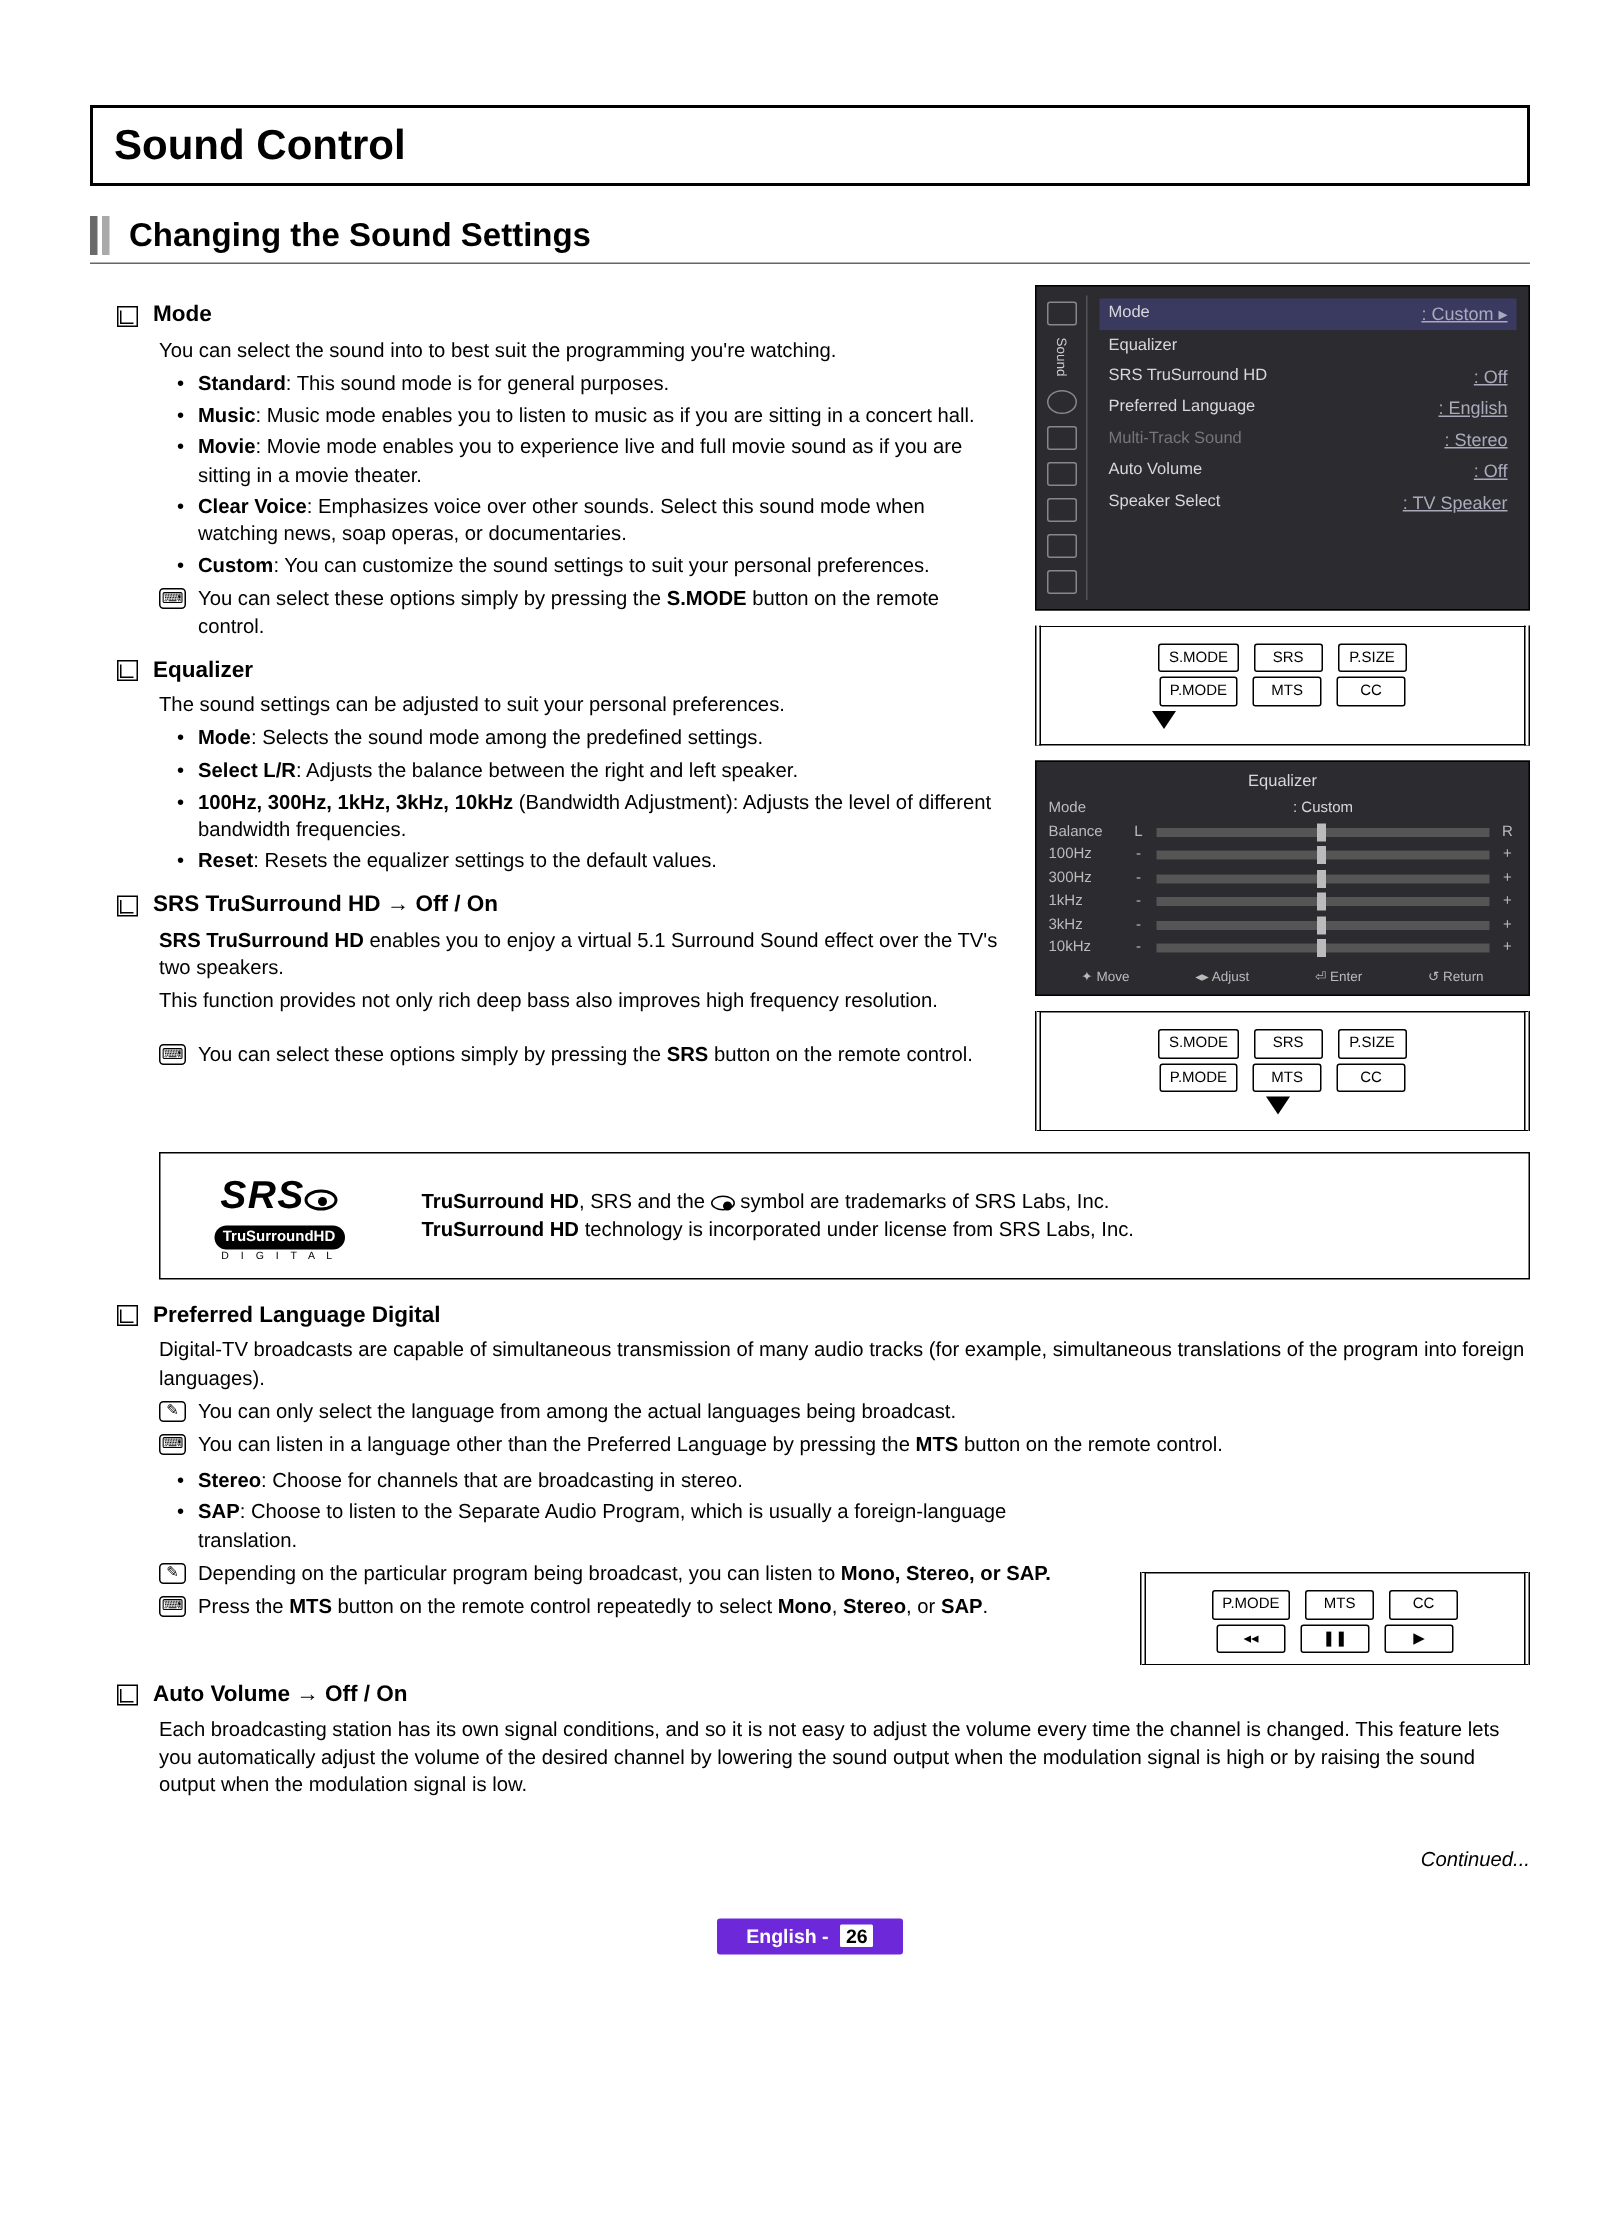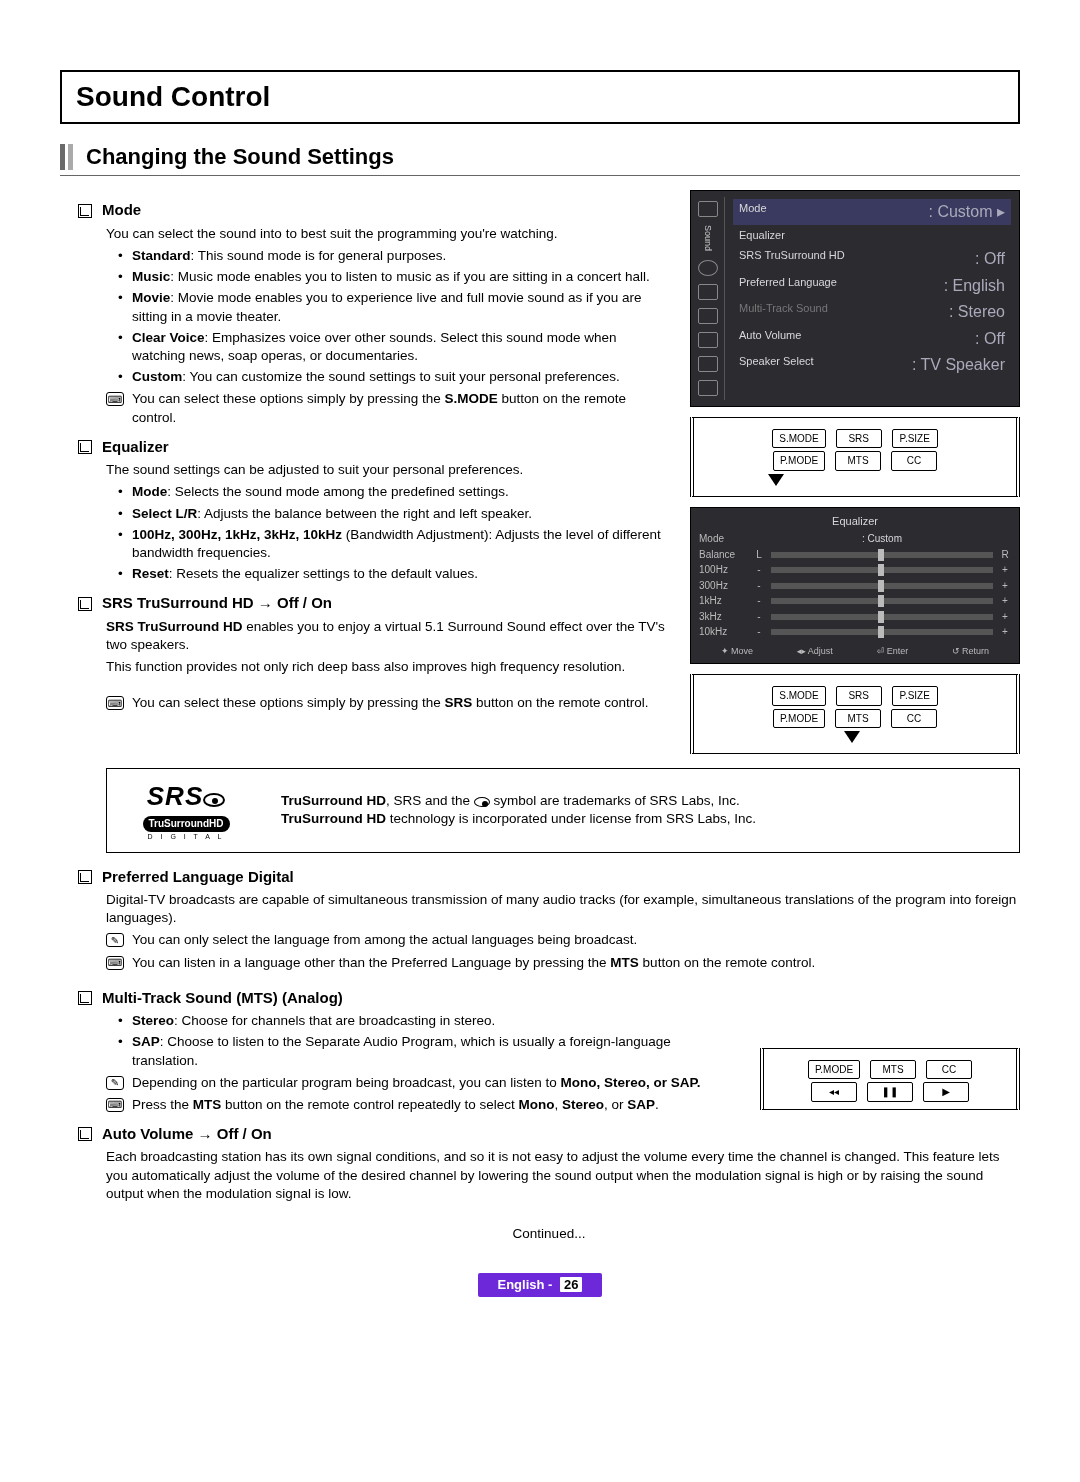--- a/index.html
+++ b/index.html
@@ -83,21 +83,21 @@
     border-right: 1px solid #555; padding: 4px 0;
   }
   .side-ico {
     width: 20px; height: 16px; border: 1px solid #888; border-radius: 2px;
   }
   .side-lbl { writing-mode: vertical-rl; font-size: 9px; color: #ccc; }
   .osd-rows { flex: 1; padding: 2px 8px; }
   .osd-row { display: flex; justify-content: space-between; padding: 2px 6px; margin-bottom: 1px; }
   .osd-row.hl { background: #3a3a60; }
   .osd-row.dim { color: #777; }
-  .osd-row .c { color: #aab; font-size: 16px; }
+  .osd-row .c { color: #aab; font-size: 12px; text-decoration: underline; }
 
   .remote-box {
     border: 1px solid #000; padding: 8px 10px; margin-top: 10px;
     text-align: center;
   }
   .remote-box.double { border-left: 4px double #000; border-right: 4px double #000; }
   .btnrow { display: flex; justify-content: center; gap: 10px; margin: 3px 0; }
   .rbtn {
     border: 1px solid #000; font-size: 10px; padding: 2px 6px;
     min-width: 46px; border-radius: 2px; background: #fff;
@@ -135,21 +135,21 @@
   .srs-logo { width: 130px; text-align: center; }
   .srs-logo .big { font-size: 26px; font-weight: 900; font-style: italic; letter-spacing: 1px; }
   .srs-logo .pill {
     background: #000; color: #fff; font-size: 10px; font-weight: bold;
     border-radius: 8px; padding: 1px 6px; display: inline-block;
   }
   .srs-logo .tiny { font-size: 7px; letter-spacing: 3px; }
   .oval { display:inline-block; width:22px; height:14px; border:2px solid #000; border-radius:50%; position:relative; vertical-align:-2px;}
   .oval::after{content:"";position:absolute;left:7px;top:3px;width:6px;height:6px;background:#000;border-radius:50%;}
 
-  .continued { text-align: center; margin-top: 22px; }
+  .continued { text-align: right; font-style: italic; margin-top: 32px; }
   .footer { text-align: center; margin-top: 30px; }
   .foot-pill { background: #6d28d9; color: #fff; font-size: 13px; font-weight: bold; padding: 3px 20px; border-radius: 2px; display:inline-block;}
   .foot-pill .n { background:#fff; color:#000; padding:0 4px; margin-left:4px; border-radius:1px;}
 </style>
 </head>
 <body>
 
 <div class="page-box">
   <div class="page-title">Sound Control</div>
 </div>
@@ -355,24 +355,20 @@
   <span class="note-icon">✎</span>
   <span>You can only select the language from among the actual languages being broadcast.</span>
 </div>
 <div class="note-row">
   <span class="note-icon">⌨</span>
   <span><span>You can listen in a language other than the Preferred Language by pressing the </span><span class="b">MTS</span><span> button on the remote control.</span></span>
 </div>
 
 <div class="cols" style="margin-top:6px">
   <div class="left">
-    <div class="sub-h">
-      <span class="box-icon"></span>
-      <span>Multi-Track Sound (MTS) (Analog)</span>
-    </div>
     <ul class="bullets">
       <li><span class="b">Stereo</span><span>: Choose for channels that are broadcasting in stereo.</span></li>
       <li><span class="b">SAP</span><span>: Choose to listen to the Separate Audio Program, which is usually a foreign-language translation.</span></li>
     </ul>
     <div class="note-row">
       <span class="note-icon">✎</span>
       <span><span>Depending on the particular program being broadcast, you can listen to </span><span class="b">Mono, Stereo, or SAP.</span></span>
     </div>
     <div class="note-row">
       <span class="note-icon">⌨</span>

